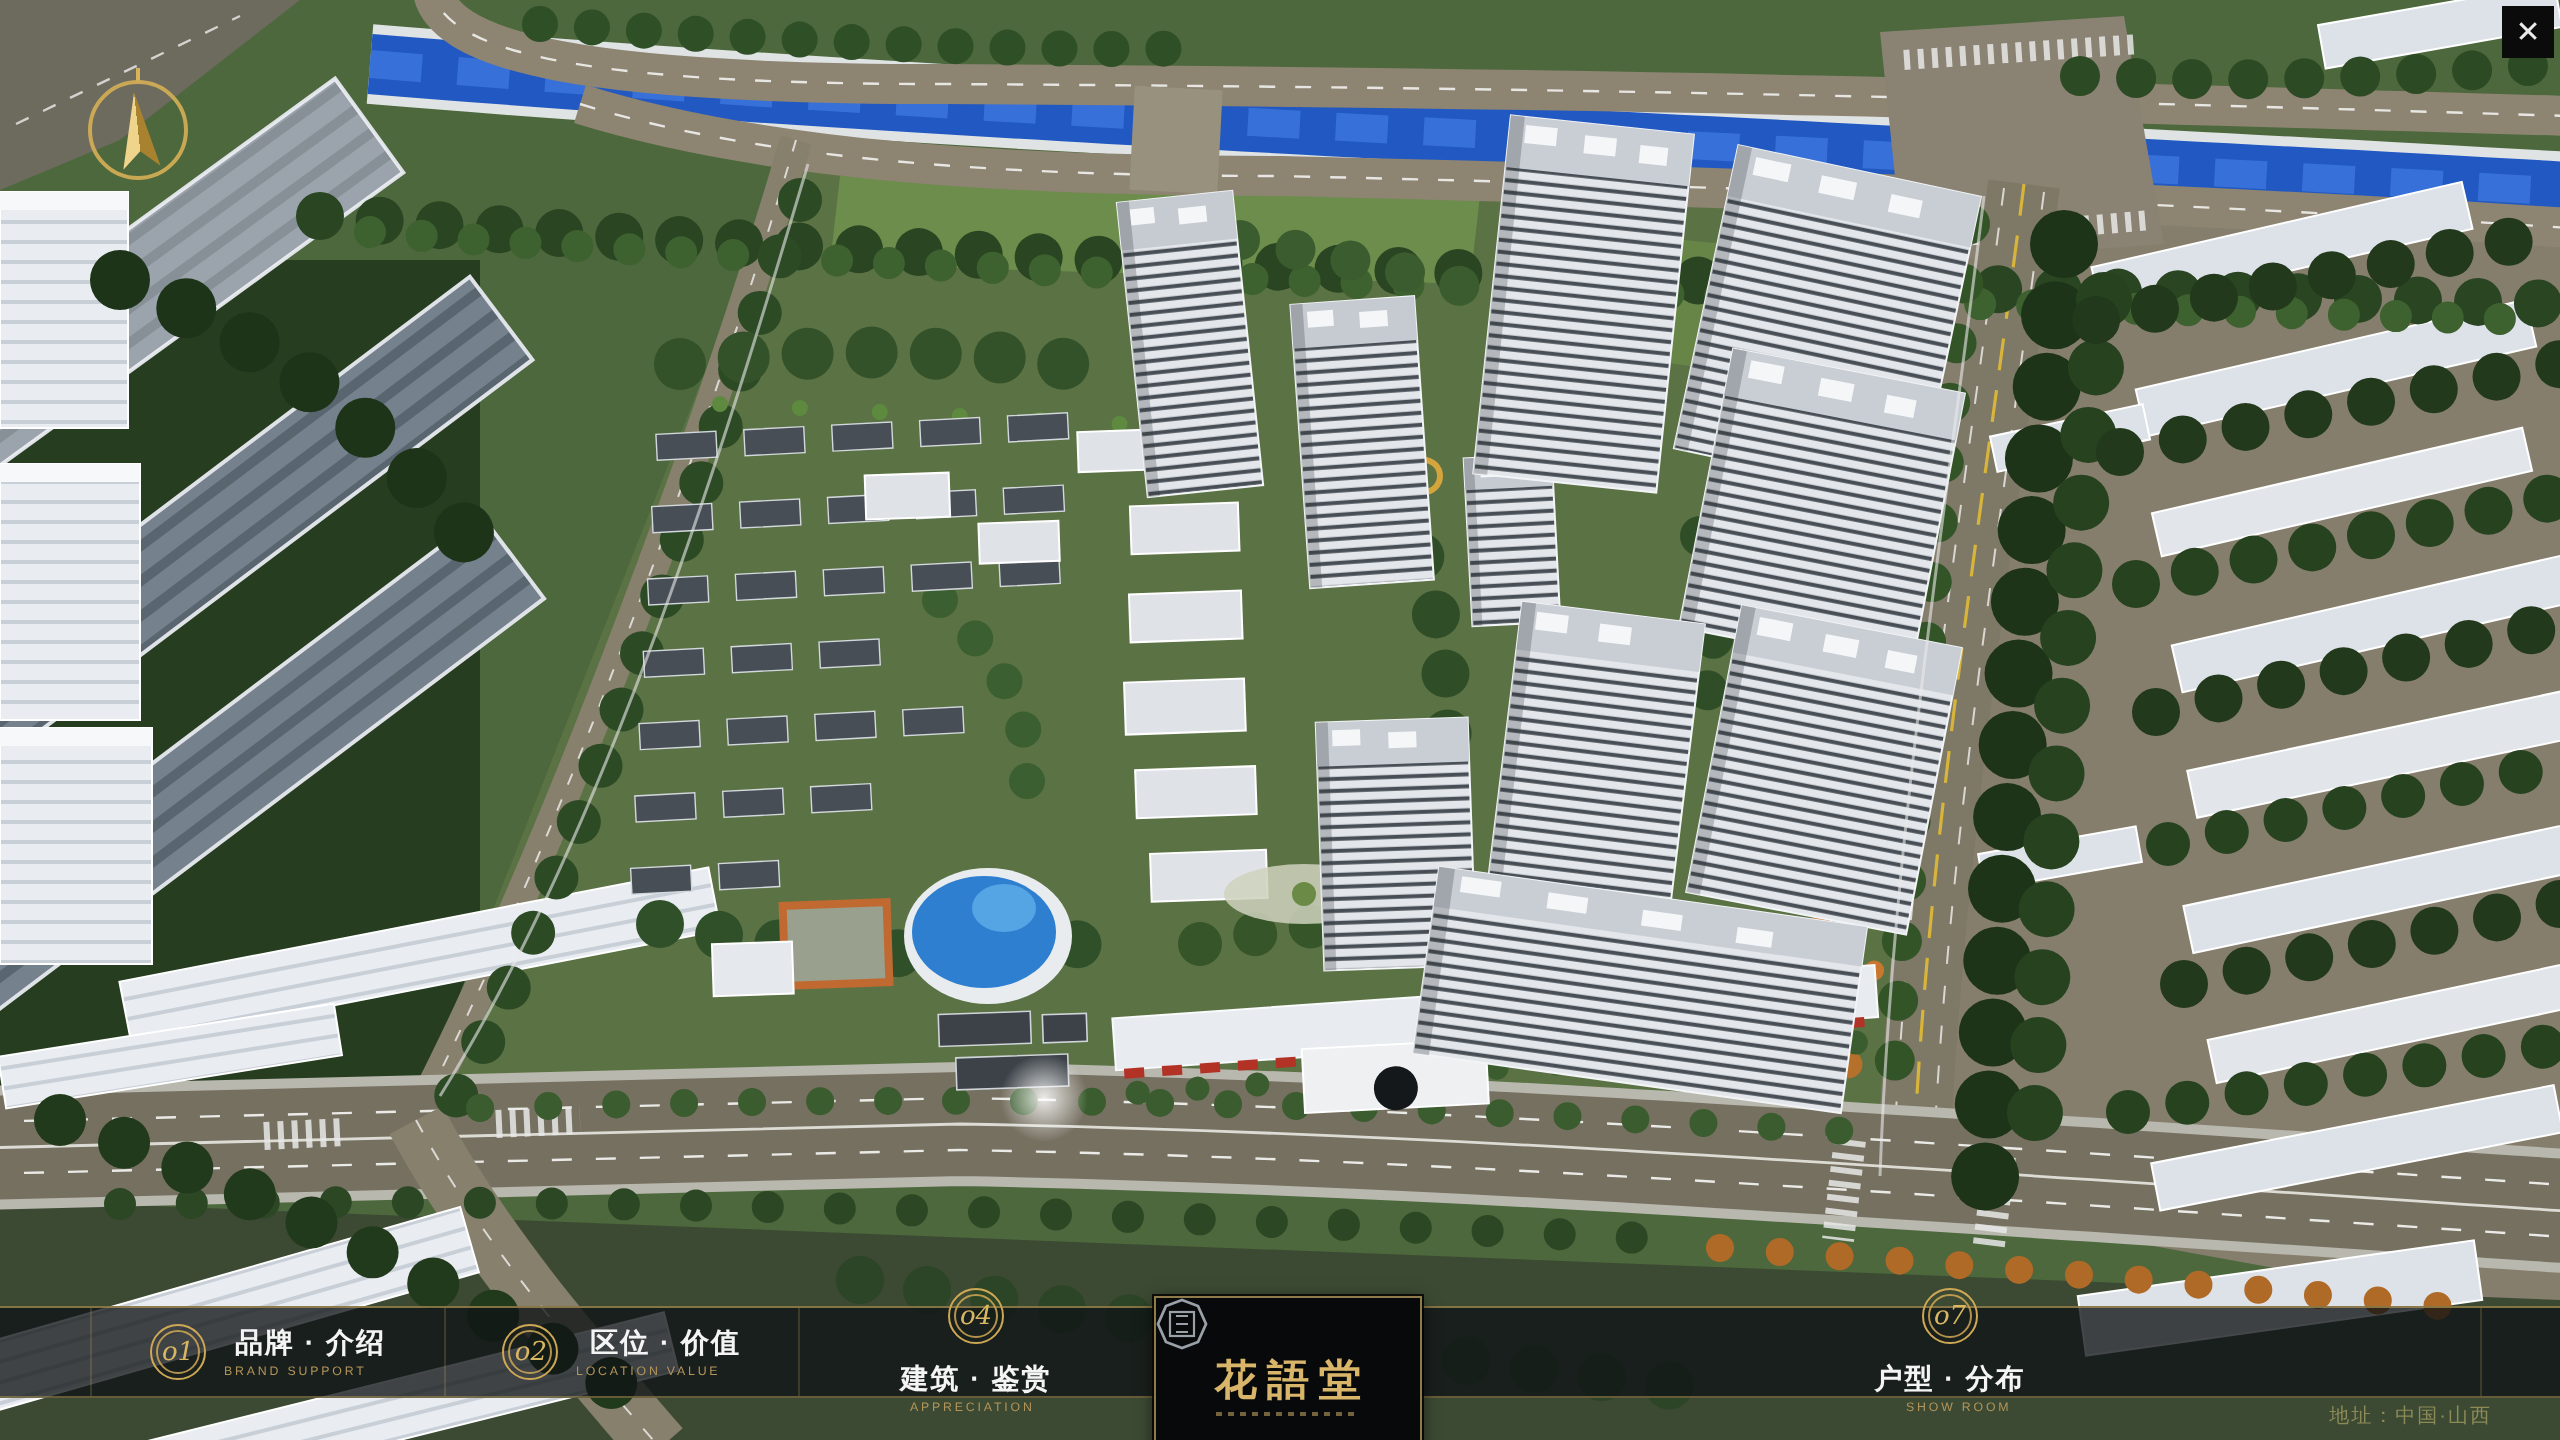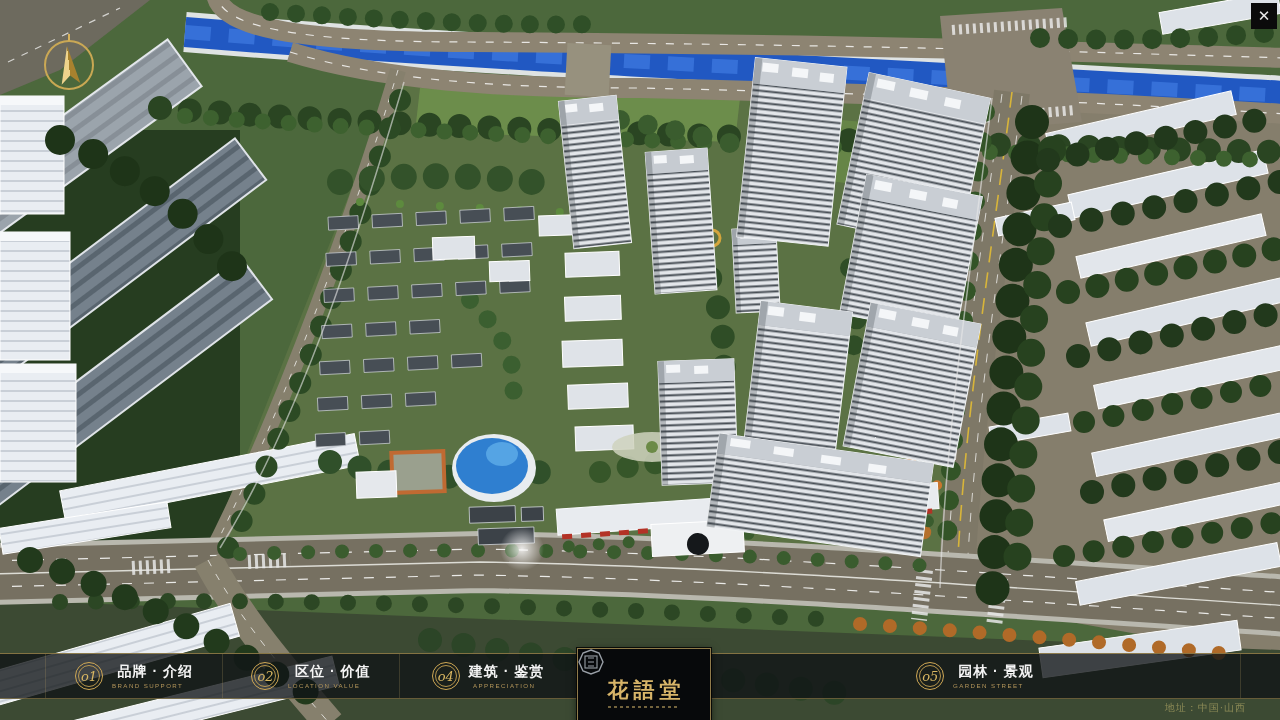--- a/index.html
+++ b/index.html
@@ -21,21 +21,21 @@
 
   
   .navbar{position:absolute;left:0;right:0;top:653px;height:44px;background:rgba(16,19,22,.78);
     border-top:1px solid rgba(168,143,80,.75);border-bottom:1px solid rgba(168,143,80,.55);}
   .nav-group{position:absolute;top:0;height:100%;display:flex;}
   .nav-left{left:45px;width:532px;}
   .nav-right{left:709px;width:532px;}
   .nav-item{flex:1 1 0;display:flex;align-items:center;justify-content:center;gap:9px;
     border-left:1px solid rgba(190,165,105,.22);background:transparent;border-top:0;border-bottom:0;border-right:0;
     cursor:pointer;padding:17px;color:inherit;}
-  .nav-item:last-child{border-right:1px solid rgba(190,165,105,.22);}
+  .nav-item:last-child{border-right:1px solid rgba(190,165,105,.22);flex-direction:column;}
   .badge{position:relative;width:26px;height:26px;flex:0 0 auto;border:1px solid #cfa855;border-radius:50%;
     display:flex;align-items:center;justify-content:center;}
   .badge::after{content:"";position:absolute;inset:2px;border-radius:50%;border:1px solid rgba(207,168,85,.85);}
   .badge .num{font-family:"DejaVu Serif","Liberation Serif",serif;font-style:italic;font-size:13px;color:#d9b762;}
   .nav-text{display:flex;flex-direction:column;align-items:flex-end;}
   .nav-zh{font-size:14px;font-weight:700;color:#f4f4f4;letter-spacing:1px;white-space:nowrap;}
   .nav-en{font-size:7px;color:#b3955a;letter-spacing:1.6px;margin-top:2px;white-space:nowrap;transform:scale(.88);transform-origin:left top;}
 
   
   .logo-box{position:absolute;left:577px;top:632px;width:132px;height:85px;background:#07090b;
@@ -422,25 +422,25 @@
         <span class="nav-text">
             <span class="nav-zh">建筑 · 鉴赏</span>
             <span class="nav-en">APPRECIATION</span>
           </span>
       </button>
     </div>
 
     <div class="nav-group nav-right">
       <button class="nav-item">
         <span class="badge">
-            <span class="num">o5</span>
+            <span class="num">o7</span>
           </span>
         <span class="nav-text">
-            <span class="nav-zh">园林 · 景观</span>
-            <span class="nav-en">GARDEN STREET</span>
+            <span class="nav-zh">户型 · 分布</span>
+            <span class="nav-en">SHOW ROOM</span>
           </span>
       </button>
     </div>
   </div>
 
   <div class="logo-box">
     <svg width="26" height="26" viewBox="0 0 26 26">
       <polygon points="13,1 21,4 25,13 21,22 13,25 5,22 1,13 5,4" fill="none" stroke="#9aa0a8" stroke-width="1.4"></polygon>
       <rect x="7" y="7" width="12" height="12" fill="none" stroke="#9aa0a8" stroke-width="1.1"></rect>
       <path d="M 10,9 H 16 M 10,13 H 16 M 10,17 H 16" stroke="#9aa0a8" stroke-width="1.1" fill="none"></path>

